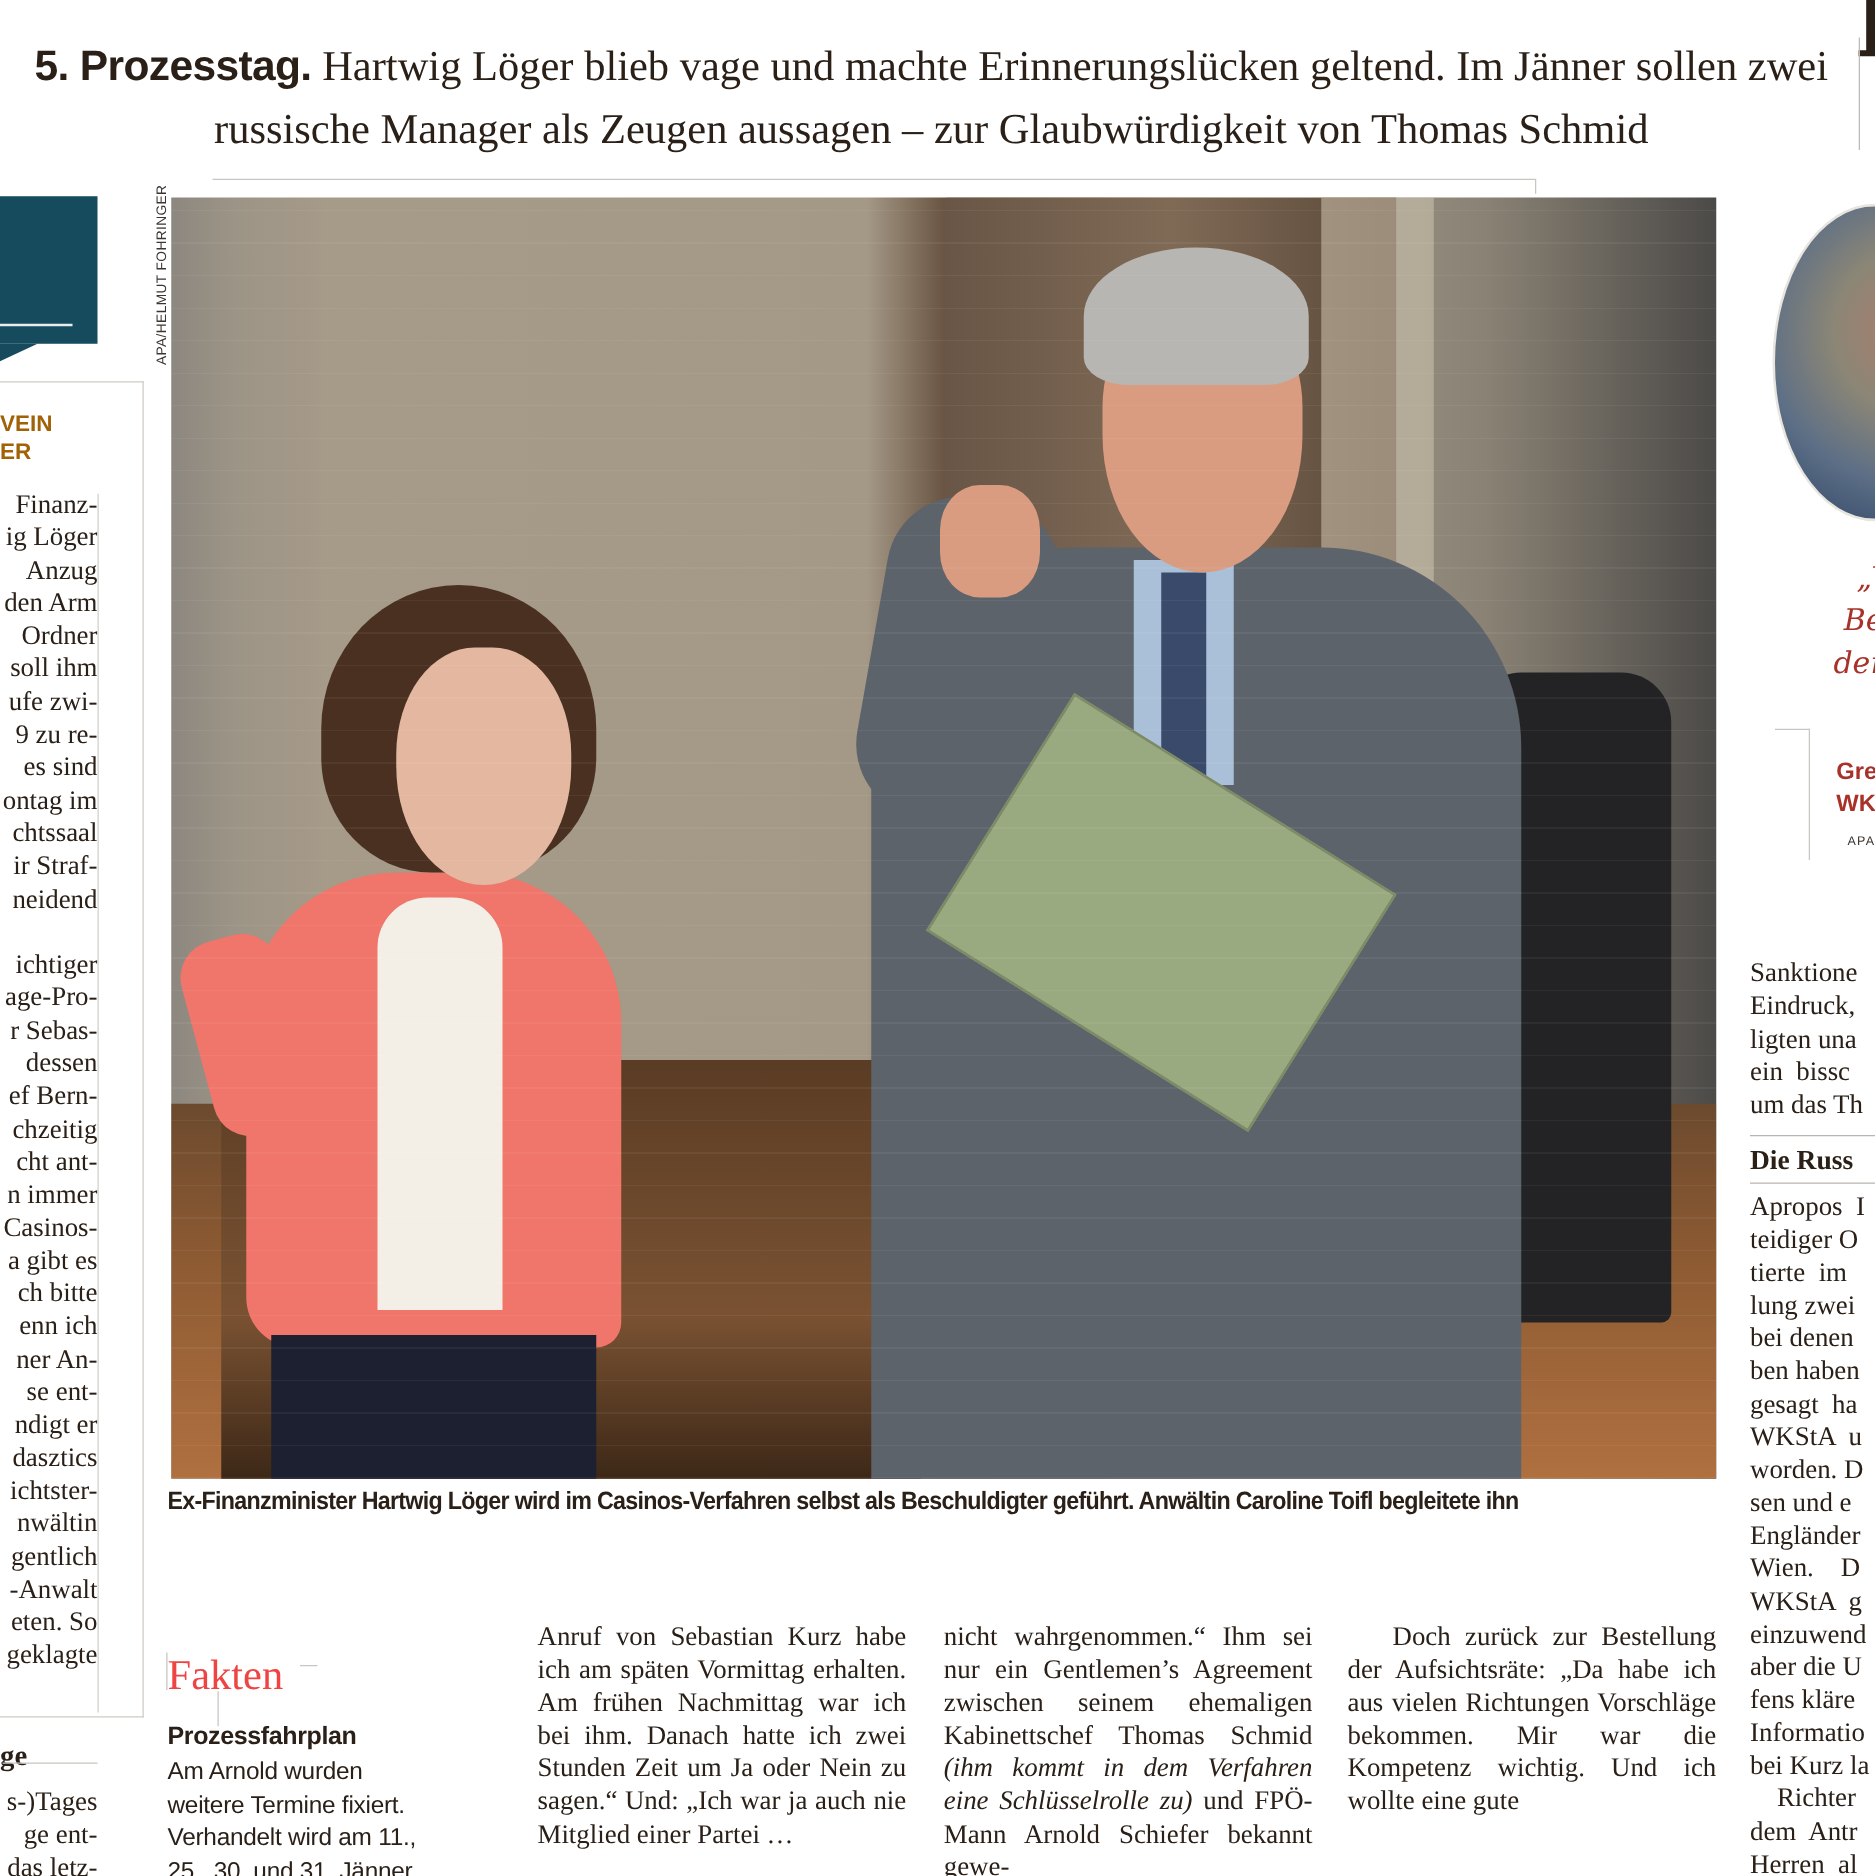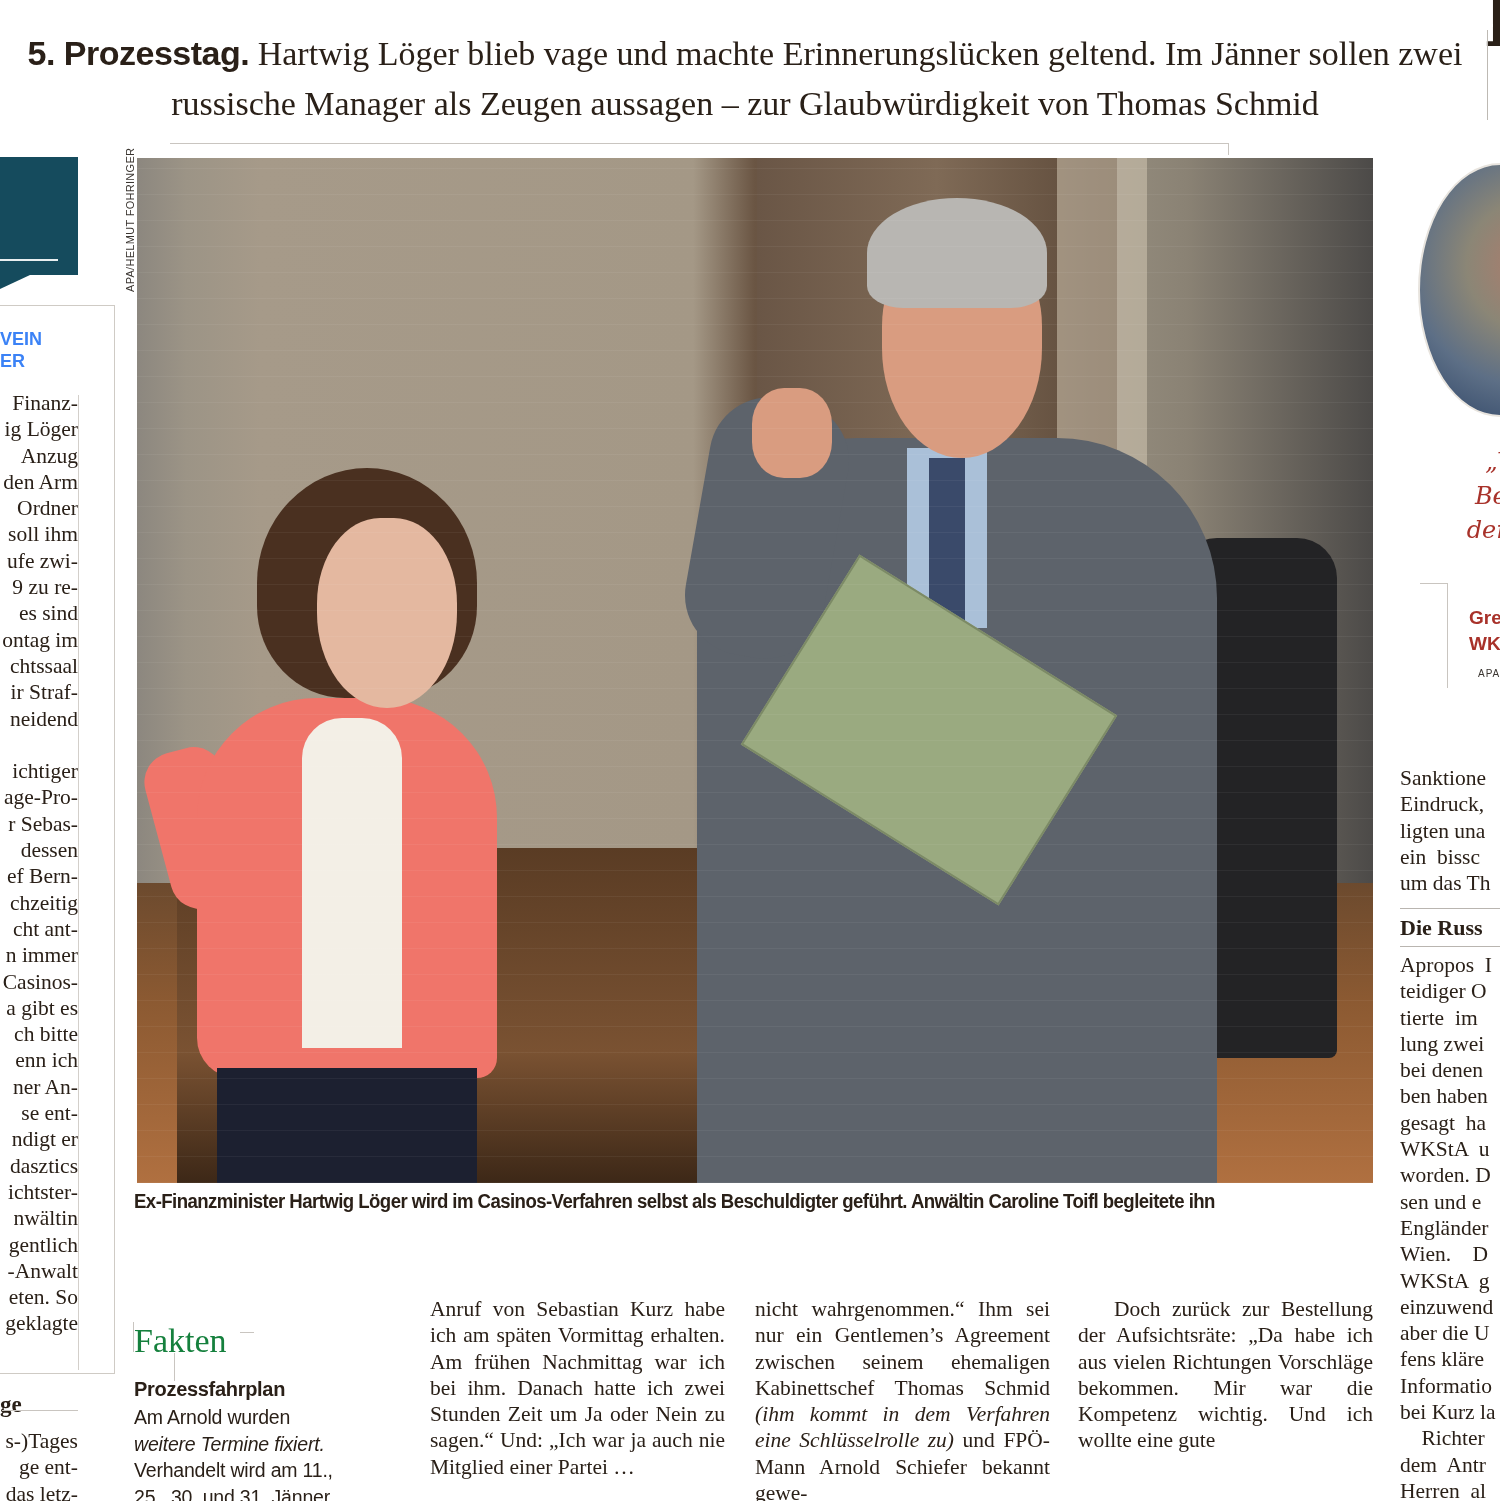--- a/index.html
+++ b/index.html
@@ -21,21 +21,21 @@
   .subhead .lead { font-family:"Liberation Sans", sans-serif; font-weight:bold; font-stretch:condensed; letter-spacing:-0.5px; }
   .subhead-rule { left:1487px; top:30px; width:1px; height:90px; background:#bdb9b3; }
 
   
   .teal-box { left:0; top:157px; width:78px; height:118px; background:#154b5d; }
   .teal-box .rule { position:absolute; left:0; top:102px; width:58px; height:2px; background:#e8eef0; }
   .teal-tail { left:0; top:275px; width:0; height:0; border-top:14px solid #154b5d; border-right:30px solid transparent; }
 
   
   .author-box { left:-2px; top:305px; width:116px; height:1067px; border:1px solid #cfcbc5; border-left:none; }
-  .author { left:0; top:328px; font-family:"Liberation Sans", sans-serif; font-weight:bold; font-size:18px; line-height:22px; color:#3b82f6; }
+  .author { left:0; top:328px; font-family:"Liberation Sans", sans-serif; font-weight:bold; font-size:18px; line-height:22px; color:#a16207; }
 
   .col-left {
     left:-2px; top:390px; width:80px; text-align:right;
     font-family:"Liberation Serif", serif; font-size:21.5px; line-height:26.3px; color:#2a2018;
     white-space:nowrap;
   }
   .col-left-rule { left:78px; top:395px; width:1px; height:975px; background:#d3cfca; }
 
   .left-sub-head { left:0; top:1392px; font-family:"Liberation Serif", serif; font-weight:bold; font-size:23px; }
   .left-sub-rule { left:2px; top:1410px; width:76px; height:1px; background:#c9c5c0; }
@@ -79,27 +79,27 @@
   .photo .folder { position:absolute; left:640px; top:460px; width:300px; height:220px; background:#9aaa80; transform:rotate(32deg); border:2px solid #7c8a66; }
   .photo .scanlines { position:absolute; inset:0; background:repeating-linear-gradient(0deg, rgba(255,255,255,0.05) 0 1px, transparent 1px 26px); }
 
   .caption {
     left:134px; top:1190px; width:1245px;
     font-family:"Liberation Sans", sans-serif; font-weight:bold; font-size:20px; letter-spacing:-0.6px; color:#2a2018; white-space:nowrap;
     transform:scaleX(0.93); transform-origin:left top;
   }
 
   
-  .fakten { left:134px; top:1322px; font-family:"Liberation Serif", serif; font-size:34px; color:#15803d; }
+  .fakten { left:134px; top:1322px; font-family:"Liberation Serif", serif; font-size:34px; color:#ef4444; }
   .fakten-rule1 { left:133px; top:1322px; width:1px; height:30px; background:#c9c5c0; }
   .fakten-rule2 { left:240px; top:1332px; width:14px; height:1px; background:#c9c5c0; }
   .fakten-rule3 { left:174px; top:1353px; width:1px; height:28px; background:#c9c5c0; }
   .fakten-title { left:134px; top:1378px; font-family:"Liberation Sans", sans-serif; font-weight:bold; font-size:20px; letter-spacing:-0.3px; }
   .fakten-body { left:134px; top:1404px; width:280px; font-family:"Liberation Sans", sans-serif; font-size:19.5px; line-height:26.5px; letter-spacing:-0.2px; }
-  .fakten-body .it { font-style:italic; }
+  .fakten-body .it { }
 
   
   .col {
     position:absolute; top:1296px; width:295px; text-align:justify;
     font-family:"Liberation Serif", serif; font-size:21.5px; line-height:26.3px; color:#2a2018;
   }
   .col .it { font-style:italic; }
   .col .indent { text-indent:36px; display:block; }
   .c1 { left:430px; }
   .c2 { left:755px; }

